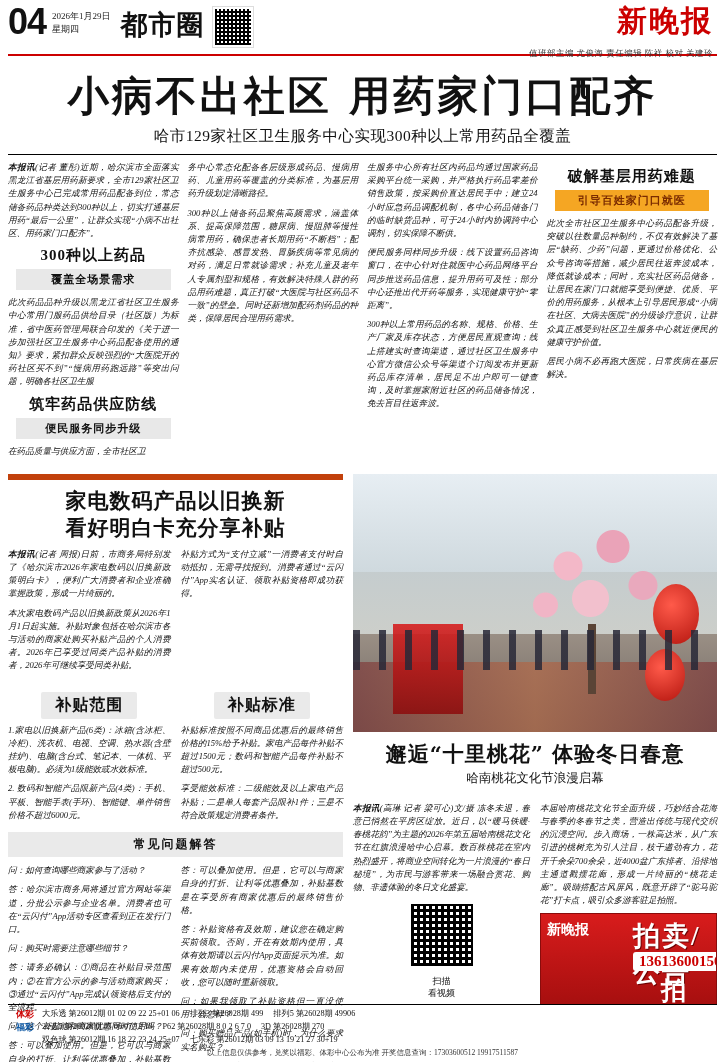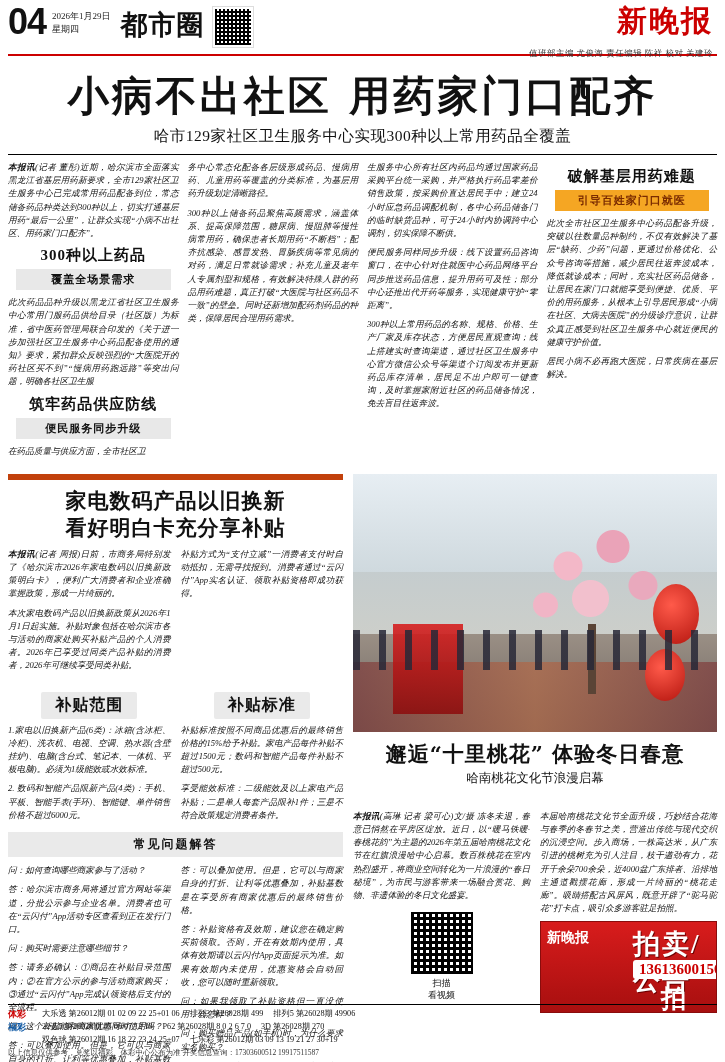--- a/index.html
+++ b/index.html
@@ -114,45 +114,45 @@
   .photo .l2 { left:292px; top:175px; width:40px; height:52px; }
   .photo .ribbon { position:absolute; left:40px; top:150px; width:70px; height:90px; background:linear-gradient(#d61f1f,#8c0f0f); opacity:.9; }
   .photo .rug { position:absolute; left:0; right:0; bottom:0; height:70px; background:linear-gradient(90deg,#7e3f3f,#b06a4a,#7e3f3f); opacity:.75;}
   .photo .people { position:absolute; bottom:62px; left:0; right:0; height:40px;
      background:repeating-linear-gradient(90deg, rgba(40,40,55,.85) 0 7px, transparent 7px 26px); }
 
   .cap-title {
     text-align:center; font-size:21px; font-weight:bold; margin:8px 0 2px;
     font-family:"DejaVu Serif", serif; letter-spacing:1px;
   }
-  .cap-sub { text-align:center; font-size:12.5px; margin-bottom:23px; }
+  .cap-sub { text-align:center; font-size:12.5px; margin-bottom:15px; }
 
   .qa-band {
     background:#eaeaea; text-align:center; font-size:12px; font-weight:bold;
     padding:4px 0; letter-spacing:2px; margin:4px 0 6px;
   }
 
   
   .ad-auction {
     margin-top:6px; height:92px; background:linear-gradient(180deg,#d81c1c,#a70f0f);
     color:#fff; position:relative; overflow:hidden; border:1px solid #8a0c0c;
   }
   .ad-auction .logo { position:absolute; left:6px; top:8px; font-size:14px; font-weight:bold; color:#fff; line-height:16px;}
   .ad-auction .big { position:absolute; left:92px; top:4px; font-size:27px; font-weight:bold; letter-spacing:2px; color:#fff; text-shadow:1px 1px 0 #6b0000;}
   .ad-auction .phone { position:absolute; left:92px; top:38px; font-size:15px; font-weight:bold; background:#fff; color:#c00; padding:1px 6px; border-radius:3px;}
   .ad-auction .big2 { position:absolute; left:120px; top:60px; font-size:25px; font-weight:bold; letter-spacing:6px;}
 
   .qr-small { width:62px; height:62px; background:
       repeating-linear-gradient(90deg,#000 0 3px,#fff 3px 6px),
       repeating-linear-gradient(0deg,#000 0 3px,#fff 3px 6px);
       background-blend-mode:multiply; margin:0 auto; }
-  .qr-cap { text-align:center; font-size:9px; line-height:12px; margin-top:3px; }
-
-  
-  .lottery { position:absolute; left:8px; right:8px; bottom:4px; border-top:1px solid #000; padding-top:3px; }
+  .qr-cap { text-align:center; font-size:9px; line-height:12px; margin-top:9px; }
+
+  
+  .lottery { position:absolute; left:8px; right:8px; bottom:4px; border-top:1px solid #000; padding-top:3px;text-align:center; }
   .lrow { display:flex; align-items:center; font-size:8.2px; line-height:12px; margin-bottom:1px; }
   .lmark { width:34px; font-weight:bold; color:#c00; font-size:9px; }
   .lmark.blue { color:#0b57a4; }
   .lseg { margin-right:10px; white-space:nowrap; }
   .lfoot { font-size:7.5px; color:#333; margin-top:2px; line-height:10px;}
 </style>
 </head>
 <body>
 
 <div class="page">

